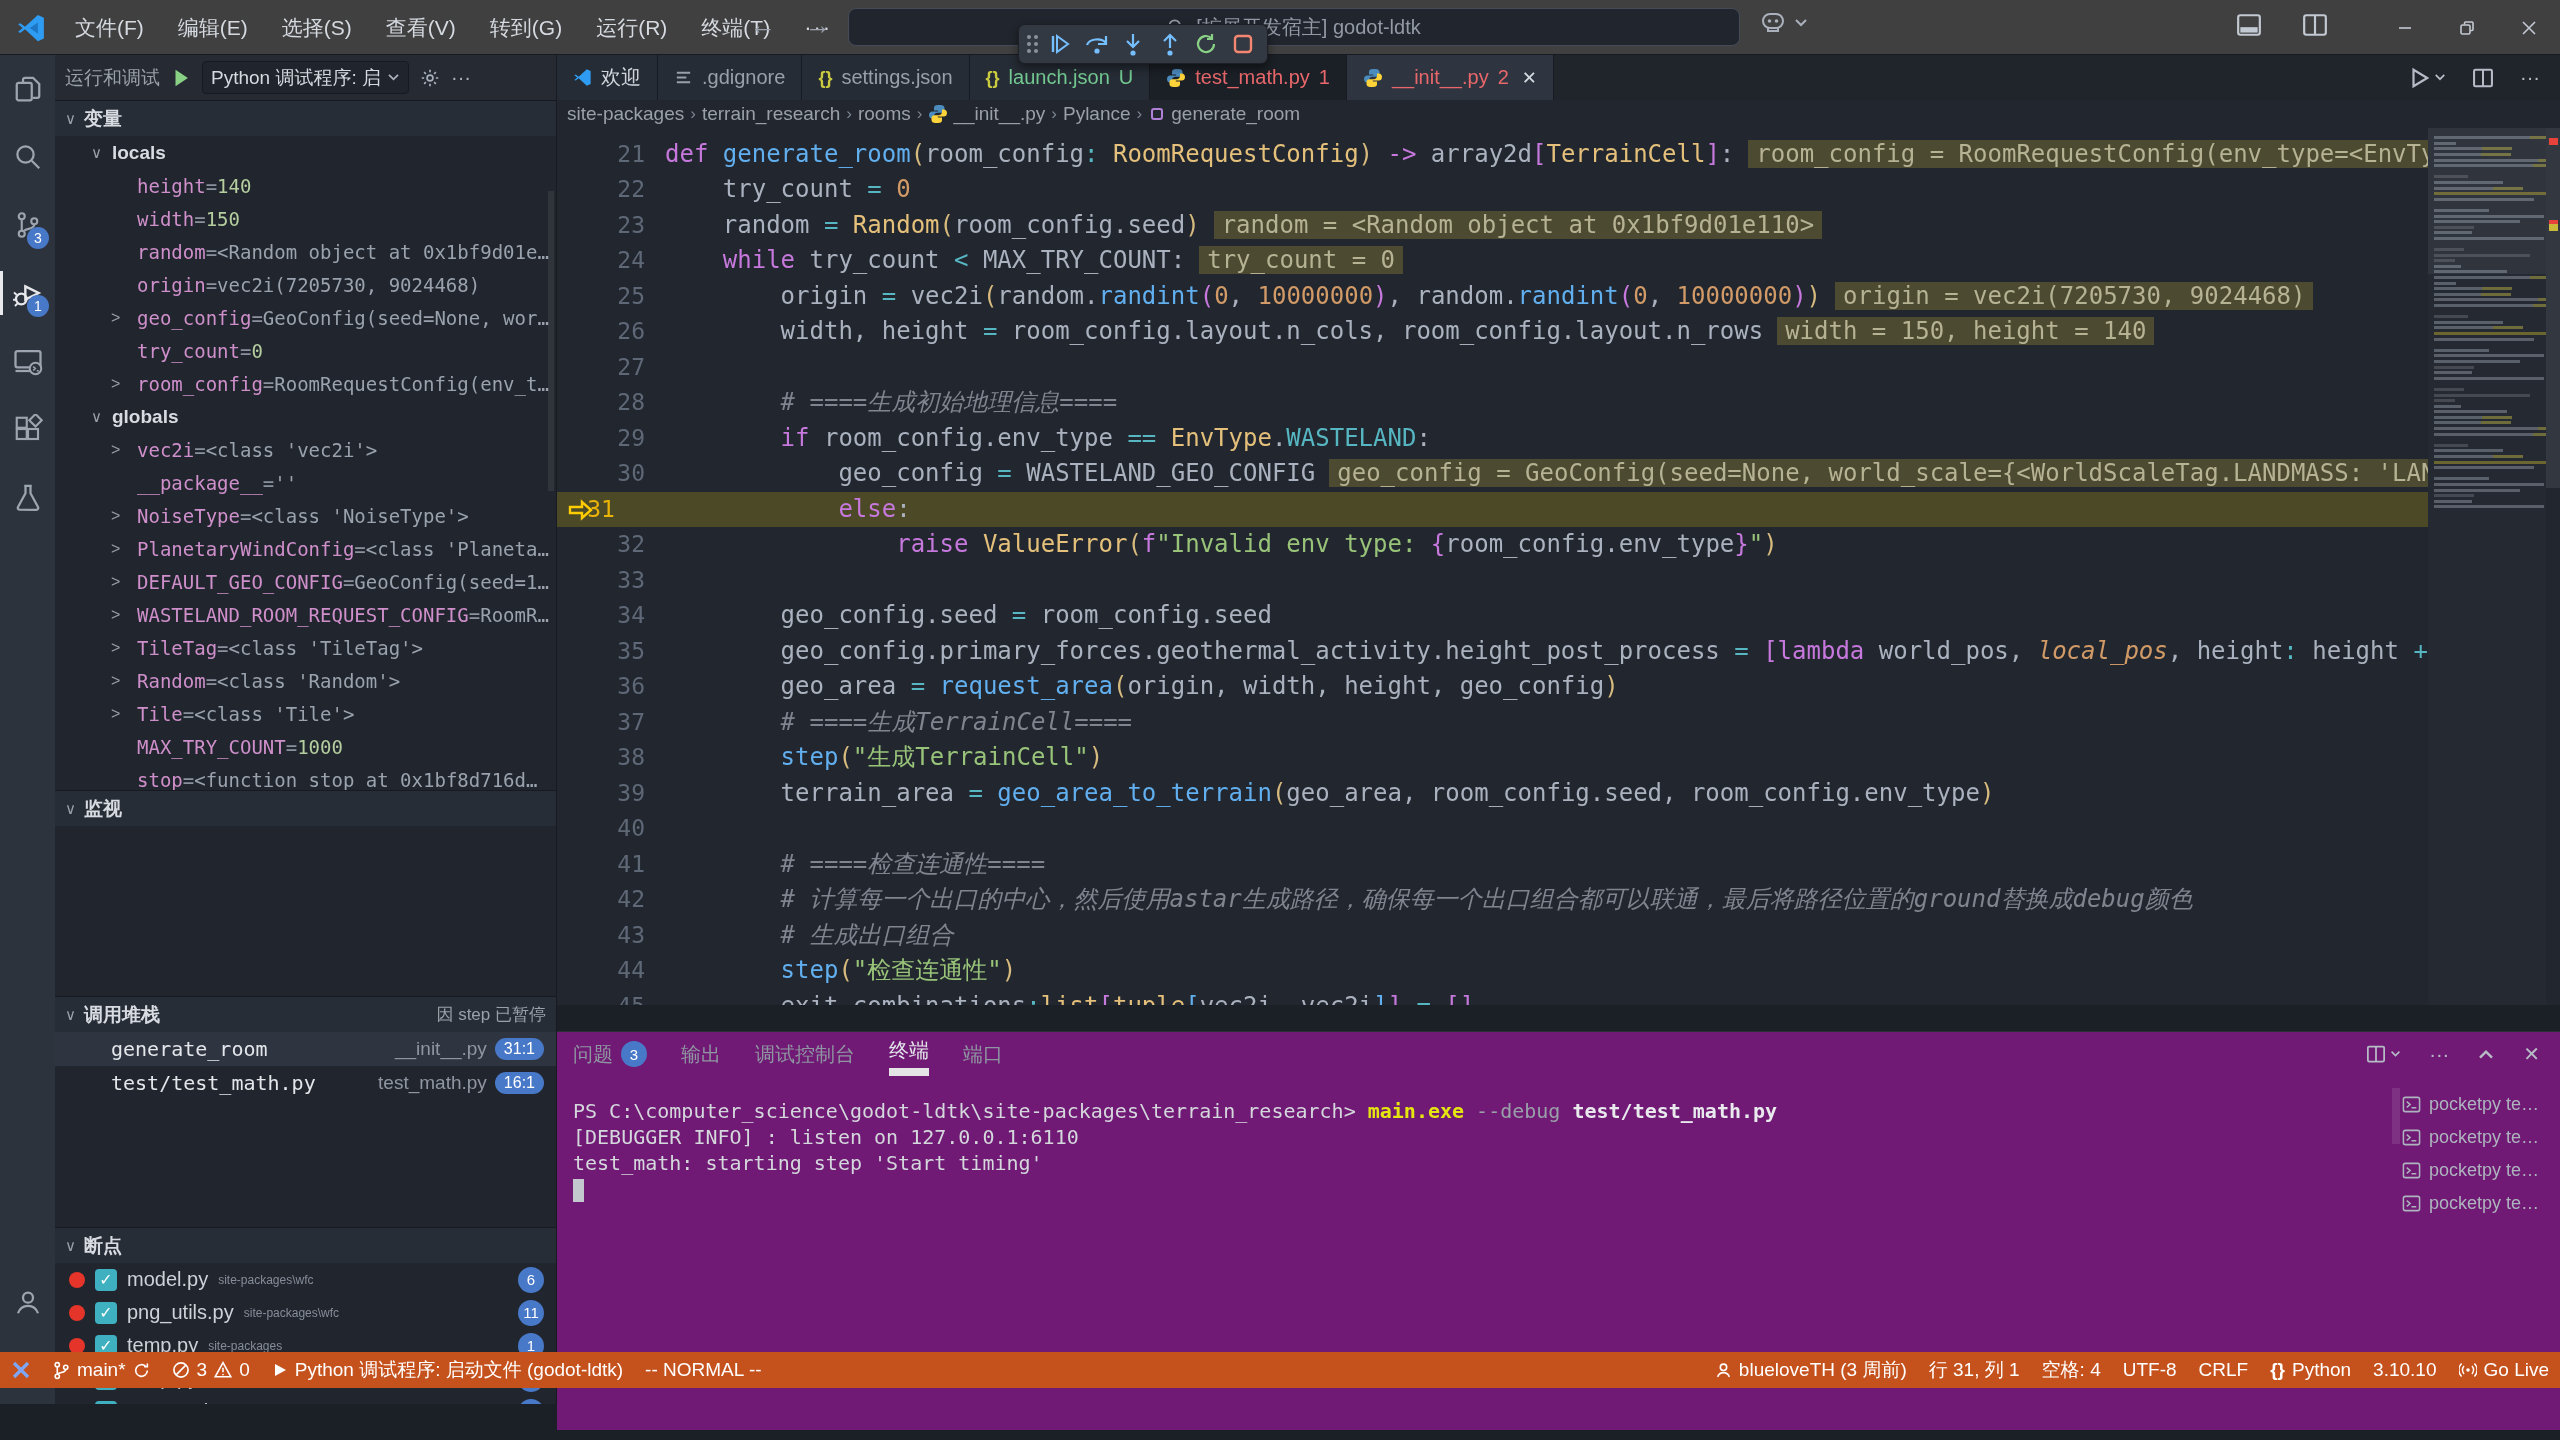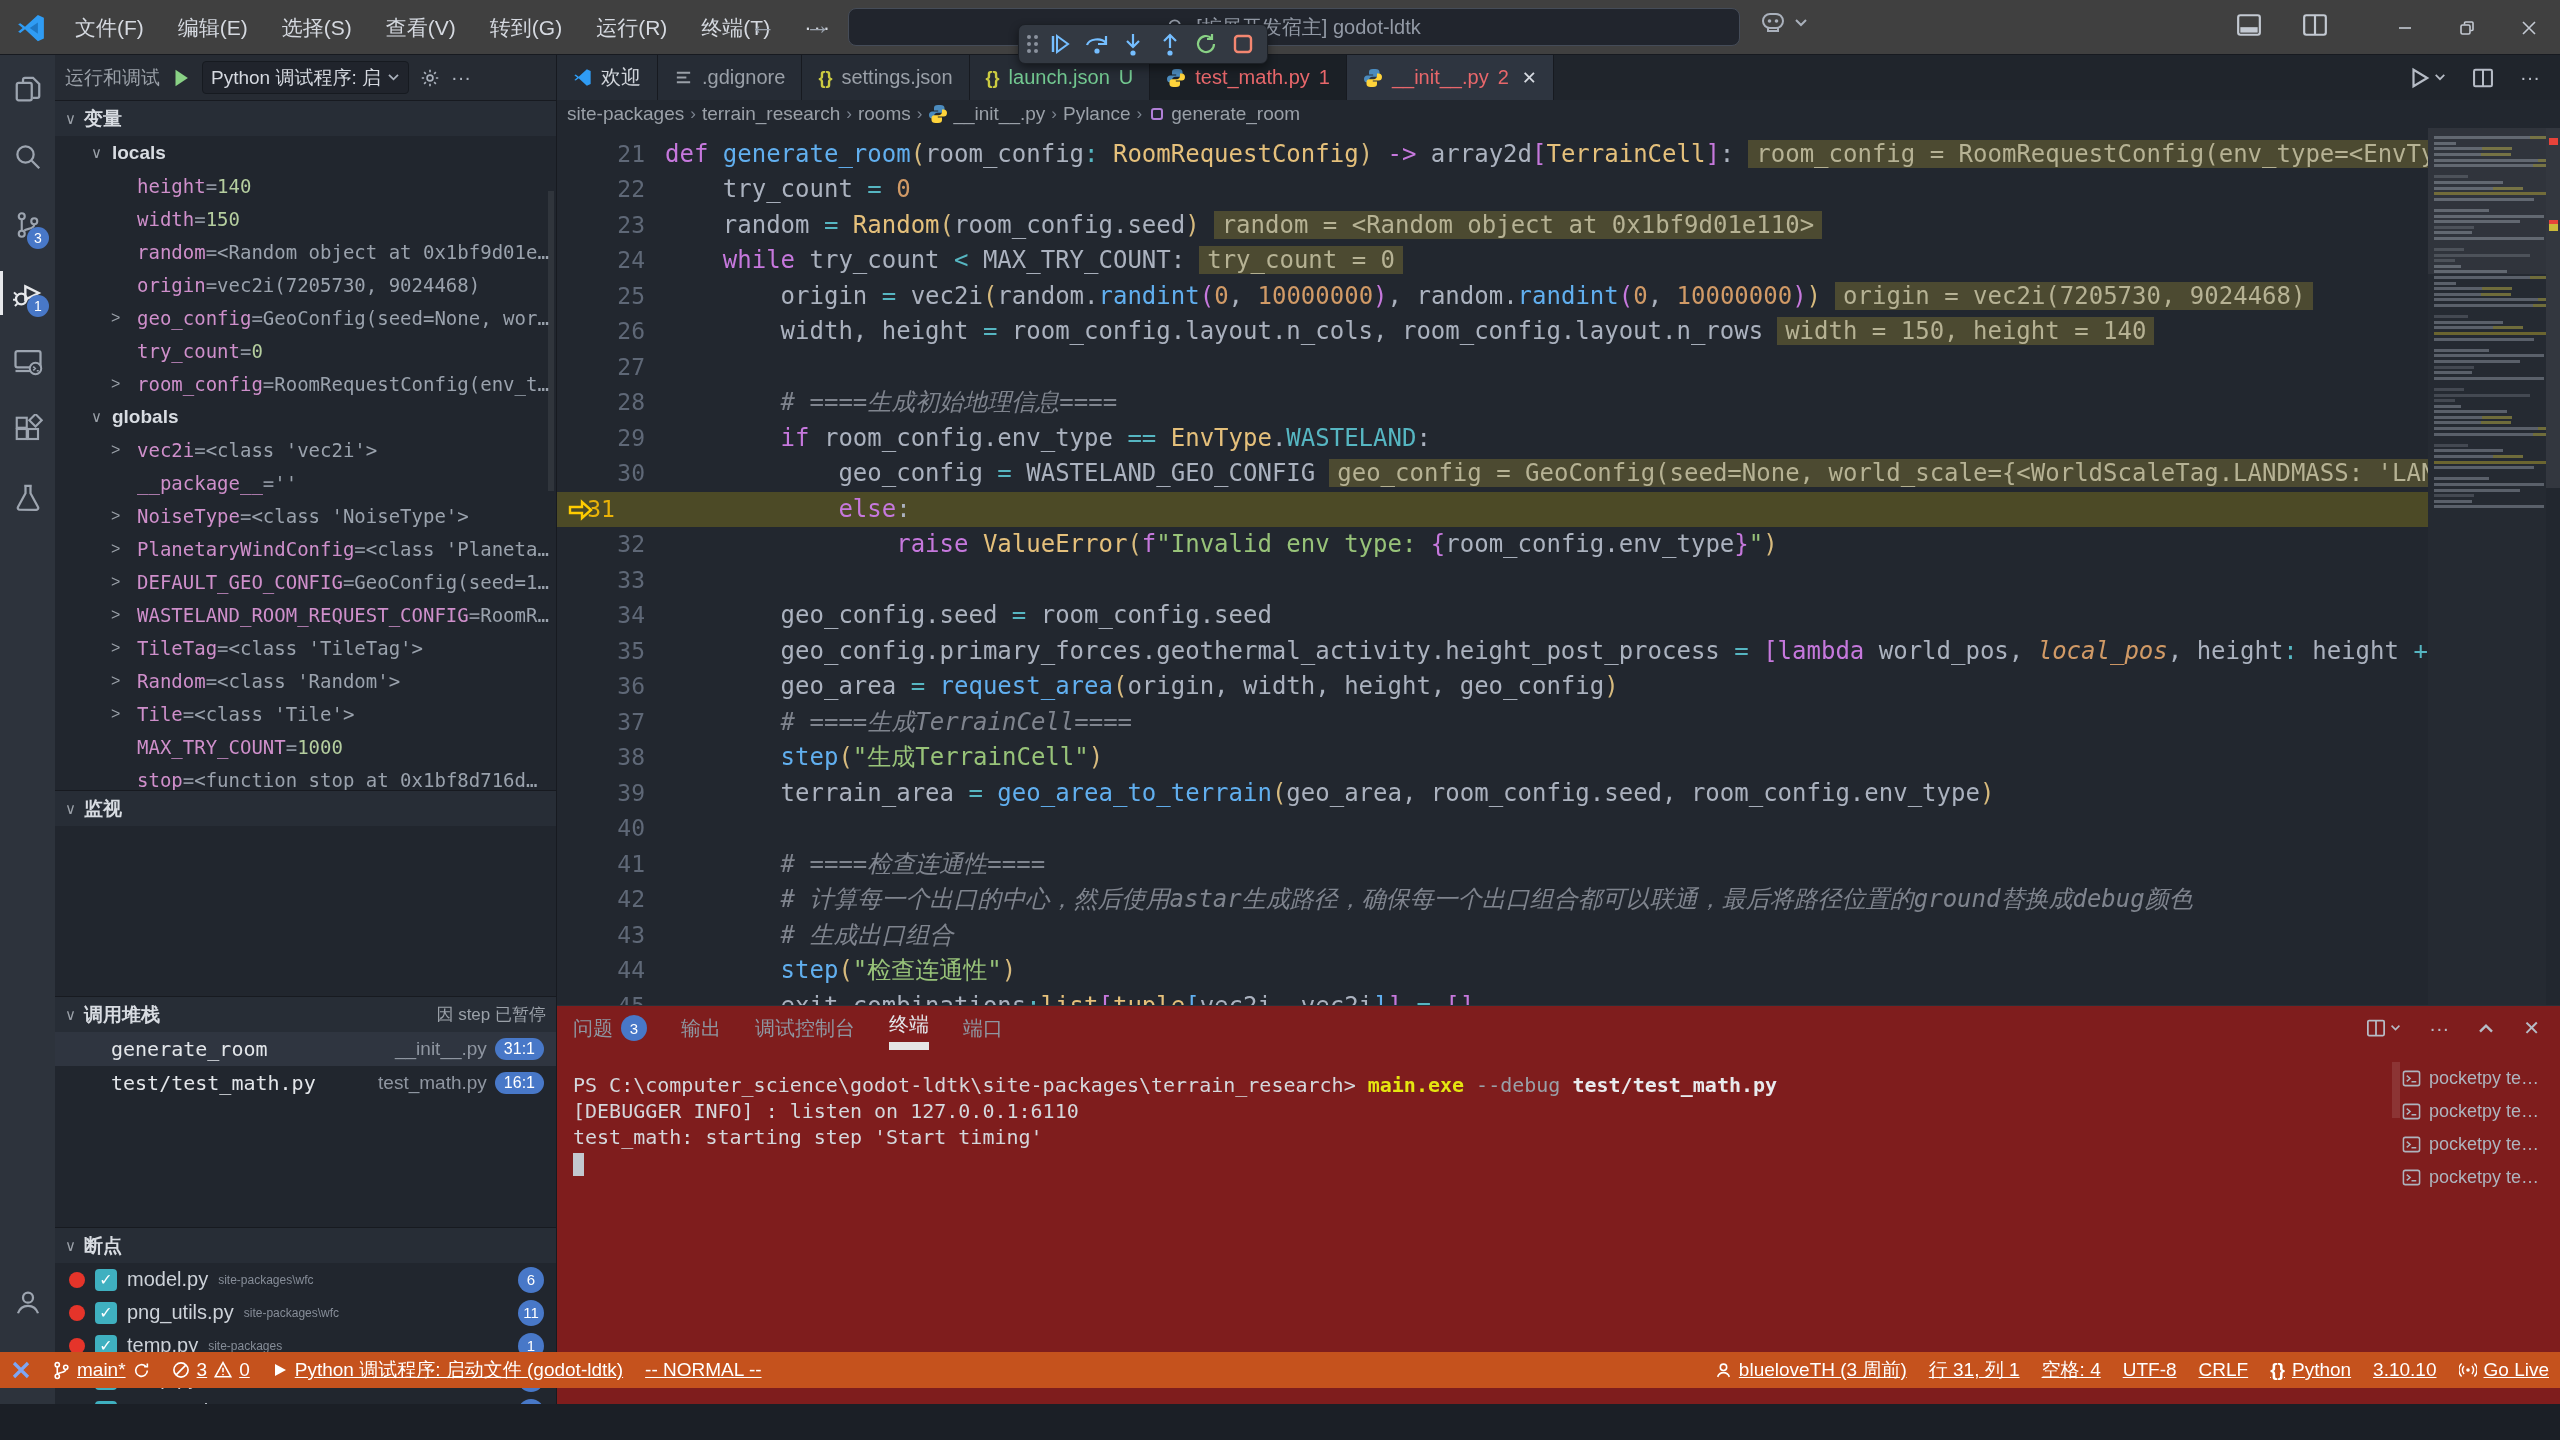--- a/index.html
+++ b/index.html
@@ -109,41 +109,41 @@
   .p2{color:#c678dd} .p3{color:#61afef} .prm{color:#d19a66;font-style:italic} .cst{color:#56b6c2}
   .dbg-inline { background:#4c4a31; color:#b6b294; margin-left:14px; padding:0 8px; }
   #minimap { position:absolute; right:14px; top:0; width:118px; height:877px; background:#252a32; }
   .mm-bar { height:3px; margin:2.6px 0 2.6px 6px; background:rgba(170,178,190,.4); }
   #mm-viewport { position:absolute; left:0; top:0; width:118px; height:146px; background:rgba(255,255,255,.05); }
   #overview-ruler { position:absolute; right:0; top:0; width:14px; height:877px; background:#22272f; }
   .ovr-mark { position:absolute; right:2px; width:9px; height:7px; }
   #editor-scrollbar { position:absolute; right:0; top:0; width:14px; height:360px; background:rgba(255,255,255,.08); }
 
   
-  #panel { position:absolute; left:0; top:950px; width:2003px; height:399px; background:#7f1d1d;
+  #panel { position:absolute; left:0; top:976px; width:2003px; height:399px; background:#701a75;
     border-top:1px solid #2a2f37; }
   #panel-tabs { height:44px; display:flex; align-items:center; padding-left:16px; gap:34px; }
   .ptab { color:#8f96a1; font-size:20px; display:flex; align-items:center; gap:8px; height:44px; }
   .ptab.active { color:#e3e6ea; border-bottom:8px solid #e5e5e5;align-items:center; }
   .ptab-badge { background:#4878c8; color:#fff; border-radius:50%; width:26px; height:26px; font-size:15px;
     display:flex; align-items:center; justify-content:center; }
   #panel-actions { margin-left:auto; display:flex; gap:28px; padding-right:20px; color:#b6bcc6; align-items:center; }
   #terminal { position:absolute; left:16px; top:66px; width:1820px; }
   .term-line { font-family:"DejaVu Sans Mono", monospace; font-size:20px; line-height:26px; color:#d4d7dc;
     white-space:pre; }
   .t-y { color:#e5e510; font-weight:bold; } .t-g { color:#9aa0a8; } .t-w { color:#e8eaed; font-weight:bold; }
   #term-cursor { width:11px; height:23px; background:#c3c8cf; margin-top:3px; }
   #term-list { position:absolute; right:6px; top:56px; width:152px; }
   .term-item { display:flex; align-items:center; gap:8px; height:33px; color:#aeb4be; font-size:18px;
     white-space:nowrap; overflow:hidden; }
   #term-scrollbar { position:absolute; right:160px; top:56px; width:8px; height:56px; background:rgba(255,255,255,.1); }
 
   
   #statusbar { position:absolute; left:0; top:1352px; width:2560px; height:36px; background:#c5521d;
-    display:flex; align-items:flex-end; color:#fff; font-size:19px;text-decoration:underline; }
+    display:flex; align-items:flex-end; color:#fff; font-size:19px; }
   .st-item { display:flex; align-items:center; gap:7px; padding:0 11px; height:36px; white-space:nowrap; }
   #st-right { margin-left:auto; display:flex; }
   svg { display:block; }
 </style>
 </head>
 <body>
 
 <div id="app">
 
   <div id="titlebar">

